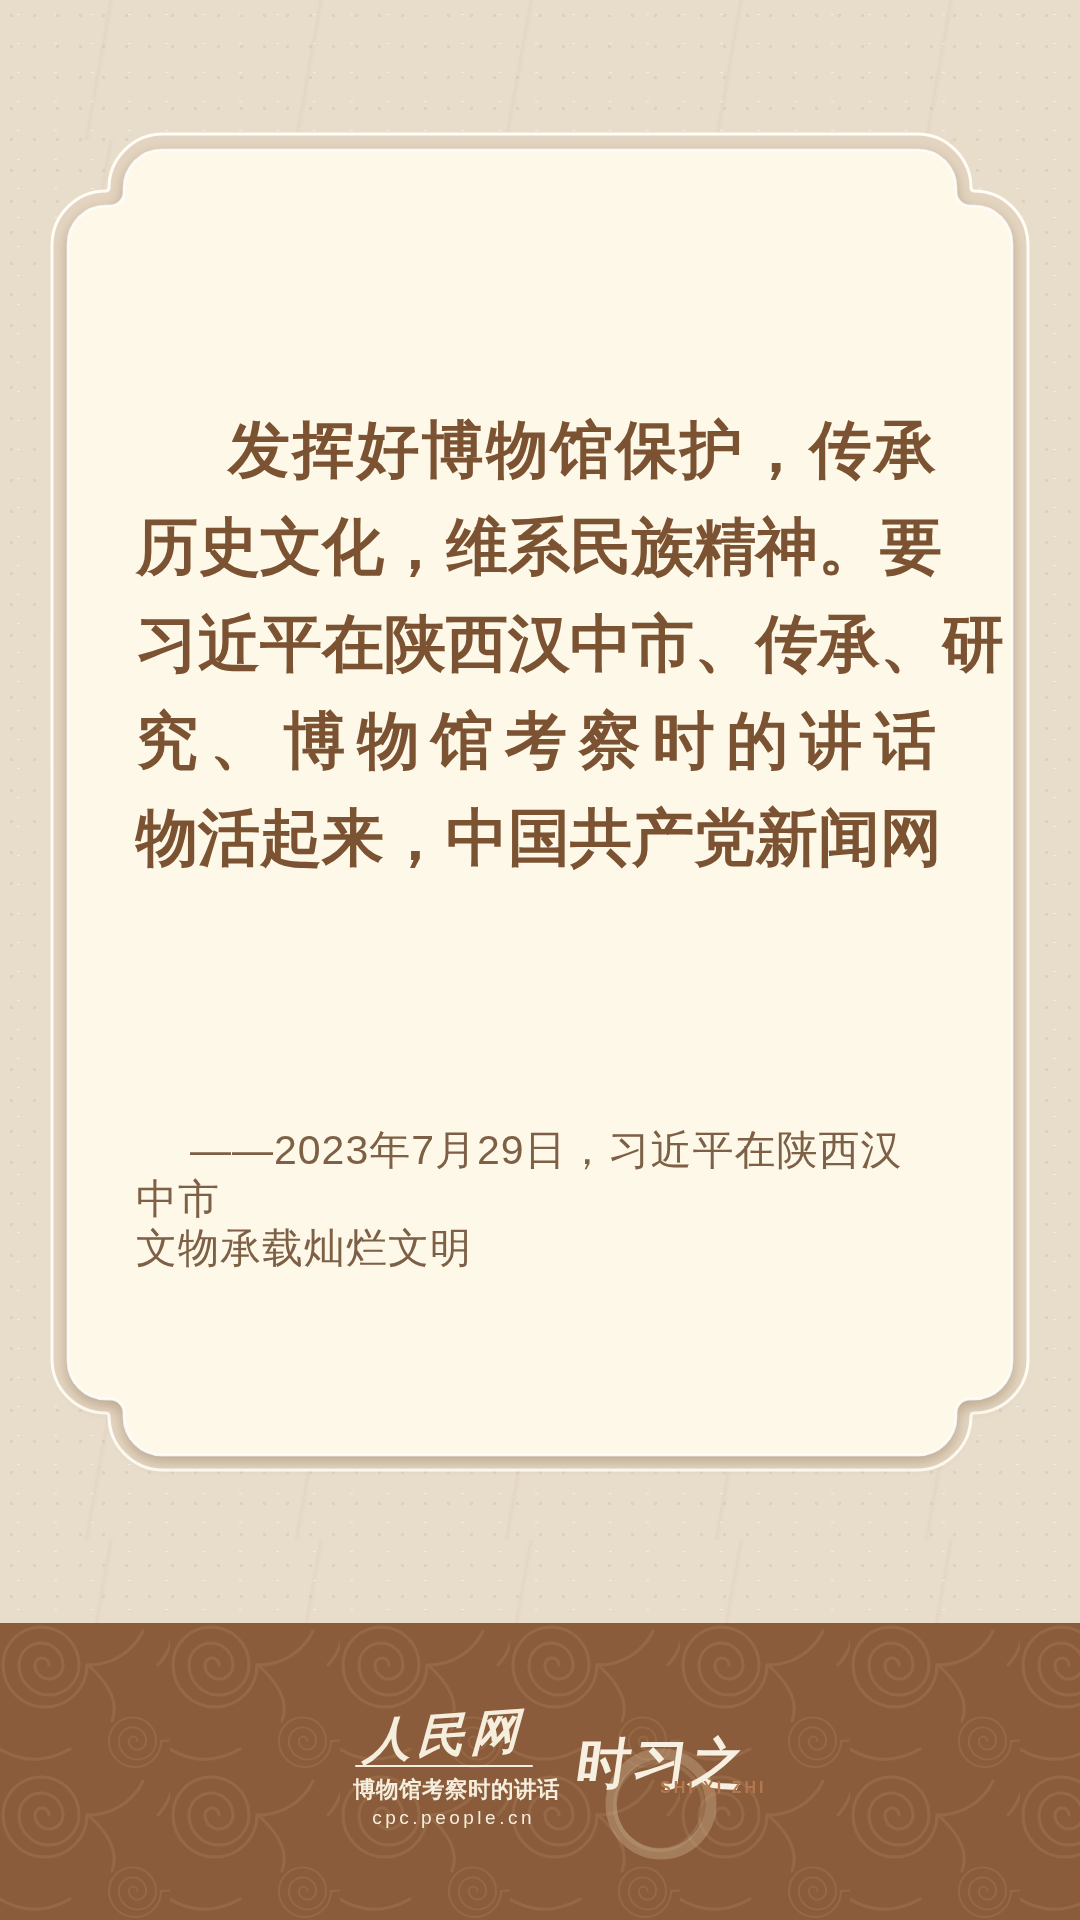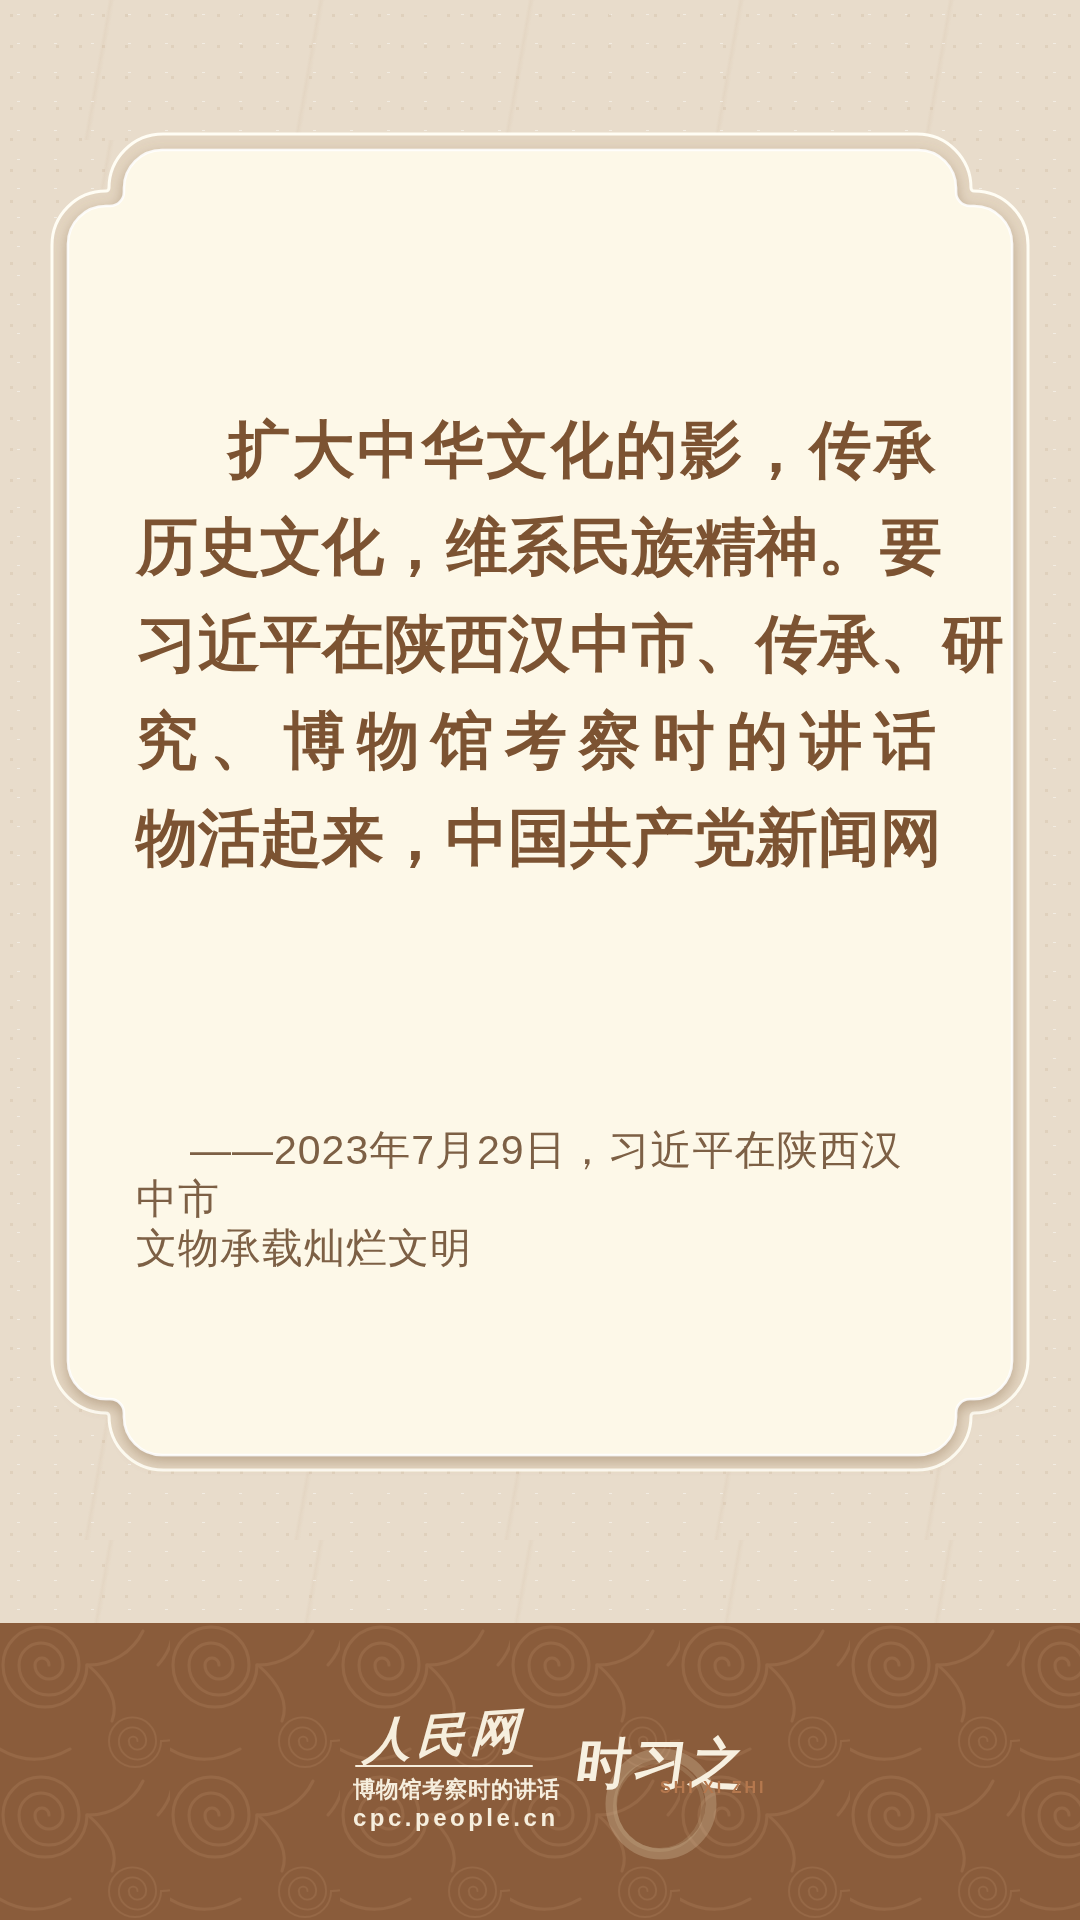--- a/index.html
+++ b/index.html
@@ -48,21 +48,21 @@
     transform:translateX(25px);
   }
   .people-logo{width:182px; text-align:center; color:var(--logo-cream,#f6eedd); position:relative;}
   .people-script{
     font-family:"Liberation Serif","DejaVu Serif",serif; font-style:italic; font-weight:700;
     font-size:48px; line-height:54px; letter-spacing:6px;
     transform:rotate(-4deg) skewX(-6deg);
   }
   .people-rule{height:2px; background:var(--logo-cream,#f6eedd); margin:2px 2px 8px 2px; border-radius:1px;}
   .people-site{font-size:22.5px; font-weight:700; letter-spacing:0.5px; line-height:30px; white-space:nowrap;}
-  .people-domain{font-size:24px; font-weight:700; letter-spacing:3.5px; line-height:26px; white-space:nowrap;text-align:right;}
+  .people-domain{font-size:19px; font-weight:400; letter-spacing:3.5px; line-height:26px; white-space:nowrap;text-align:right;}
   .sxz-logo{position:relative; width:200px; height:180px; margin-top:26px;}
   .ring-svg{position:absolute; left:0; top:0; z-index:0;}
   .sxz-title{
     position:relative; z-index:1; font-size:54px; line-height:56px; font-weight:800;
     color:#f7f0e0; letter-spacing:3px; transform:skewX(-8deg); white-space:nowrap;
   }
   .sxz-sub{
     position:absolute; z-index:1; left:83px; top:44px; font-size:16px; font-weight:700;
     letter-spacing:3px; color:var(--sxz-subtitle,#b5784e); white-space:nowrap;
   }
@@ -82,21 +82,21 @@
          L1028 1359 A54 54 0 0 1 974 1413 A3 3 0 0 0 971 1416 A54 54 0 0 1 917 1470
          L163 1470 A54 54 0 0 1 109 1416 A3 3 0 0 0 106 1413 A54 54 0 0 1 52 1359
          L52 245 A54 54 0 0 1 106 191 A3 3 0 0 0 109 188 A54 54 0 0 1 163 134 Z" style="fill:var(--frame-band,#e3d5c1); stroke:var(--frame-line,#fffdf4); stroke-width:3;"></path>
     <path filter="url(#pshadow)" d="M162 150 L918 150 A38 38 0 0 1 956 188 L956 192 A14 14 0 0 0 970 206 L974 206 A38 38 0 0 1 1012 244
          L1012 1361 A38 38 0 0 1 974 1399 L970 1399 A14 14 0 0 0 956 1413 L956 1417 A38 38 0 0 1 918 1455
          L162 1455 A38 38 0 0 1 124 1417 L124 1413 A14 14 0 0 0 110 1399 L106 1399 A38 38 0 0 1 68 1361
          L68 244 A38 38 0 0 1 106 206 L110 206 A14 14 0 0 0 124 192 L124 188 A38 38 0 0 1 162 150 Z" style="fill:var(--panel-bg,#fdf8e8); stroke:rgba(255,255,255,0.85); stroke-width:2.5;"></path>
   </svg>
 
   <div class="quote">
-    <div class="quote-line first">扩大中华文化的影，传承</div>
+    <div class="quote-line first">发挥好博物馆保护，传承</div>
     <div class="quote-line">历史文化，维系民族精神。要</div>
     <div class="quote-line">习近平在陕西汉中市、传承、研</div>
     <div class="quote-line">究、博物馆考察时的讲话</div>
     <div class="quote-line">物活起来，中国共产党新闻网</div>
   </div>
 
   <div class="attribution">
     <div class="attr-line1">——2023年7月29日，习近平在陕西汉中市</div>
     <div class="attr-line2">文物承载灿烂文明</div>
   </div>

